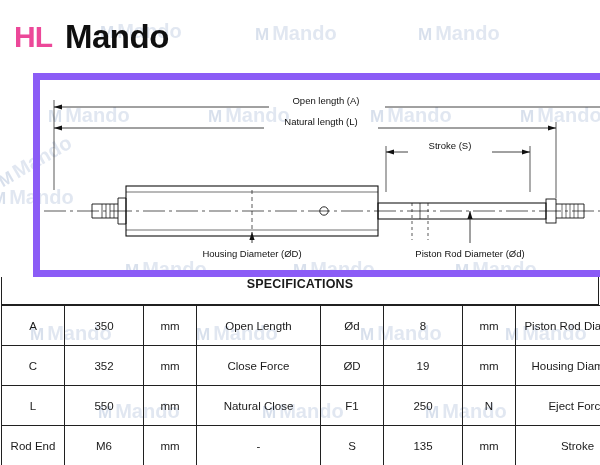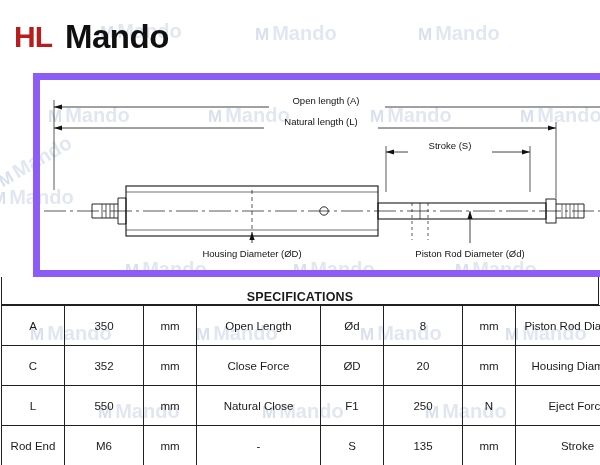--- a/index.html
+++ b/index.html
@@ -32,21 +32,21 @@
   .logo-wrap {
     position: absolute;
     left: 14px; top: 20px;
     display: flex;
     align-items: center;
   }
   .logo-hl {
     font-size: 30px;
     font-weight: bold;
     letter-spacing: -1px;
-    color: #b91c1c;
+    color: #ec4899;
     line-height: 1;
     font-family: "Liberation Sans", sans-serif;
   }
   .logo-brand {
     font-size: 33px;
     font-weight: bold;
     color: #0f0f0f;
     margin-left: 13px;
     line-height: 1;
     letter-spacing: -0.5px;
@@ -89,21 +89,21 @@
     margin-left: 32px;
   }
   .spec-title-bar {
     position: absolute;
     left: 1px; top: 277px;
     width: 598px; height: 28px;
     border: 1px solid #202020;
     border-top: none;
     box-sizing: border-box;
     display: flex;
-    align-items: flex-end;
+    align-items: flex-start;
     justify-content: center;
   }
   .spec-title {
     font-size: 12.5px;
     font-weight: bold;
     letter-spacing: 0.2px;
   }
 
   
   table.spec {
@@ -261,21 +261,21 @@
         <td class="val">8</td>
         <td class="unit">mm</td>
         <td class="desc">Piston Rod Diameter</td>
       </tr>
       <tr>
         <td class="sym">C</td>
         <td class="val">352</td>
         <td class="unit">mm</td>
         <td class="desc">Close Force</td>
         <td class="sym">ØD</td>
-        <td class="val">20</td>
+        <td class="val">19</td>
         <td class="unit">mm</td>
         <td class="desc">Housing Diameter</td>
       </tr>
       <tr>
         <td class="sym">L</td>
         <td class="val">550</td>
         <td class="unit">mm</td>
         <td class="desc">Natural Close</td>
         <td class="sym">F1</td>
         <td class="val">250</td>

